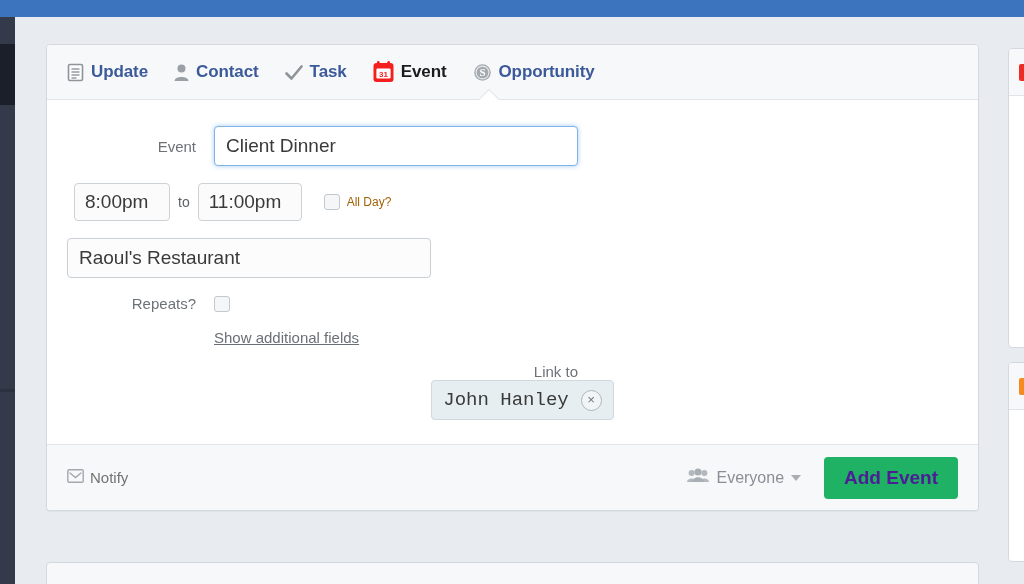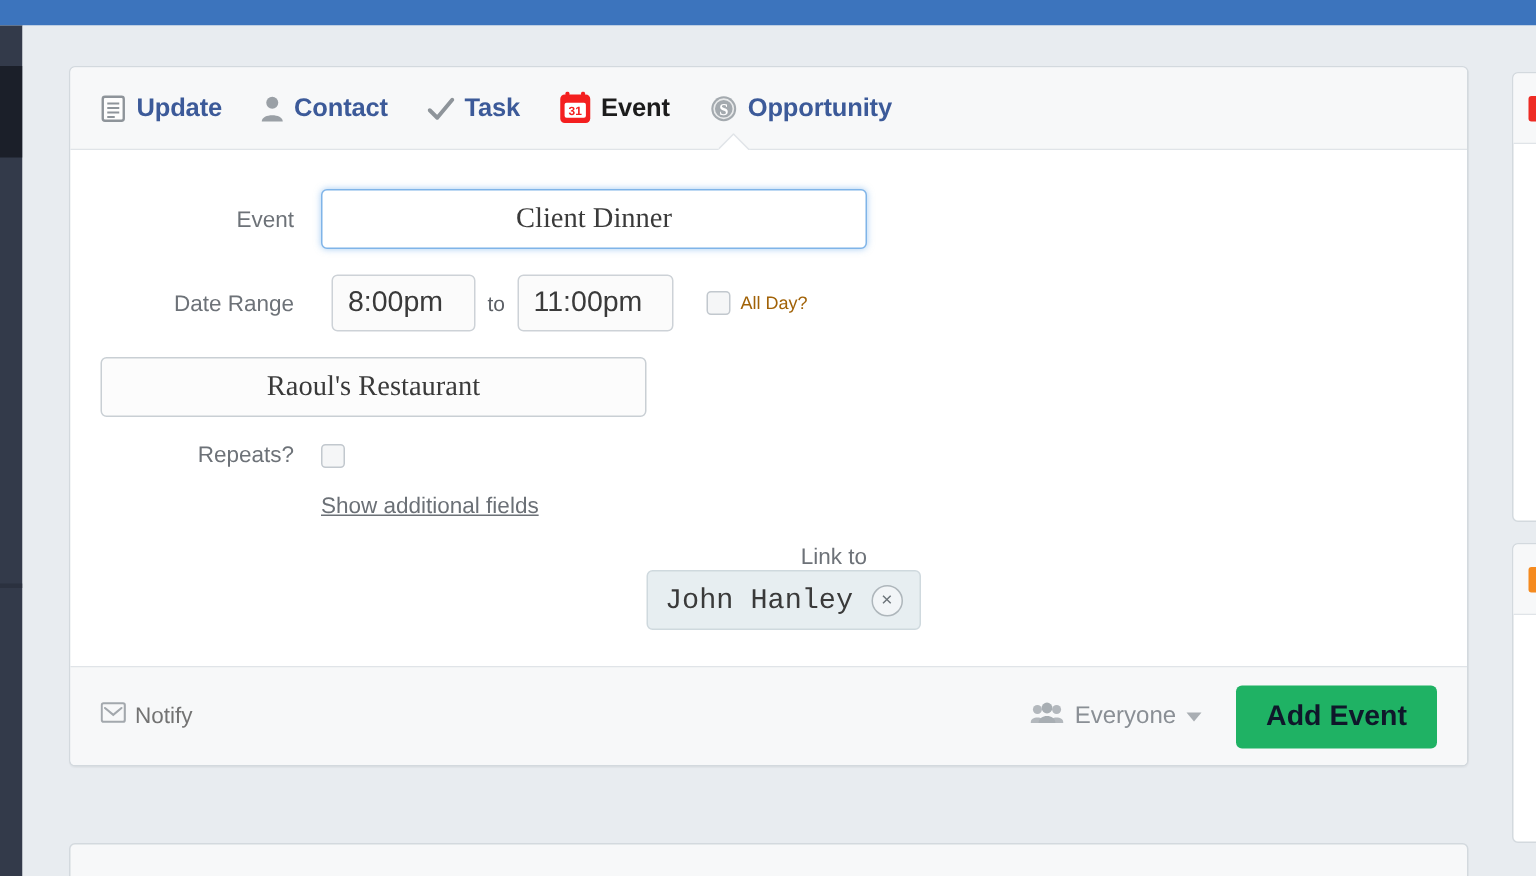--- a/index.html
+++ b/index.html
@@ -113,29 +113,28 @@
   .field-label {
     width: 147px;
     text-align: right;
     padding-right: 18px;
     font-size: 15px;
     color: #6d7278;
     flex-shrink: 0;
   }
 
   .txt-input {
-    font-family: Liberation Serif, serif;
+    font-family: Liberation Sans, sans-serif;
     font-size: 19px;
     color: #3a3a3a;
     padding: 7px 11px;
     border: 1px solid #c9cfd4;
     border-radius: 4px;
     background: #fcfcfc;
     outline: none;
-    text-align: center;
   }
   .txt-input.wide {
     width: 364px;
     height: 40px;
   }
   .txt-input.focused {
     background: #ffffff;
     border-color: #7fb4e8;
     box-shadow: 0 0 5px rgba(90,160,230,0.55);
   }
@@ -242,21 +241,21 @@
   .dd-caret {
     width: 0; height: 0;
     border-left: 5px solid transparent;
     border-right: 5px solid transparent;
     border-top: 6px solid #a9aeb3;
   }
   .primary-btn {
     background: #1fb264;
     border: none;
     border-radius: 4px;
-    color: #0f172a;
+    color: #4c1d95;
     font-family: "Liberation Sans", sans-serif;
     font-size: 19px;
     font-weight: bold;
     padding: 0 20px;
     height: 42px;
     cursor: pointer;
   }
 
   
   .card-below {
@@ -398,21 +397,20 @@
     </div>
 
     <div class="form-body">
 
       <div class="row">
         <div class="field-label">Event</div>
         <input class="txt-input wide focused" type="text" value="Client Dinner" style="">
       </div>
 
       <div class="row">
-        <div class="field-label">Date Range</div>
         <input class="pill time" type="text" value="8:00pm" style="">
         <span class="to-word">to</span>
         <input class="pill time2" type="text" value="11:00pm" style="">
         <div class="allday-wrap">
           <span class="chk"></span>
           <span class="allday-label">All Day?</span>
         </div>
       </div>
 
       <div class="row">

